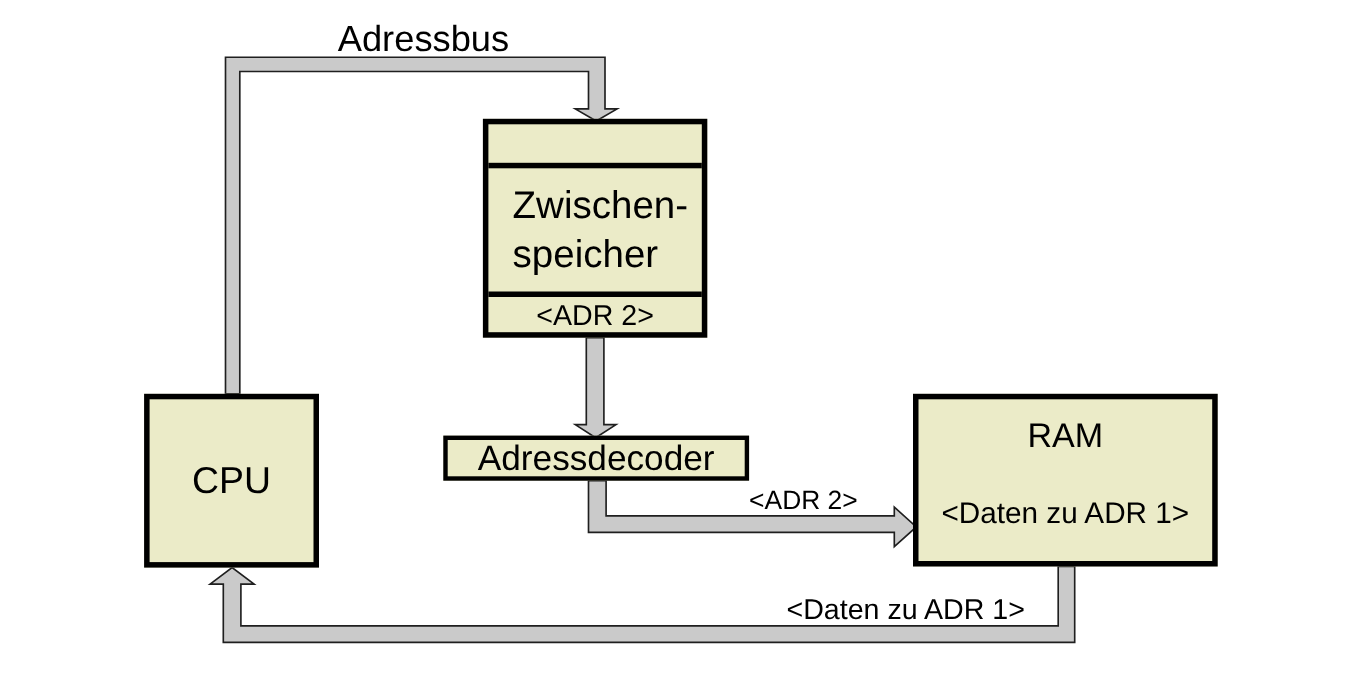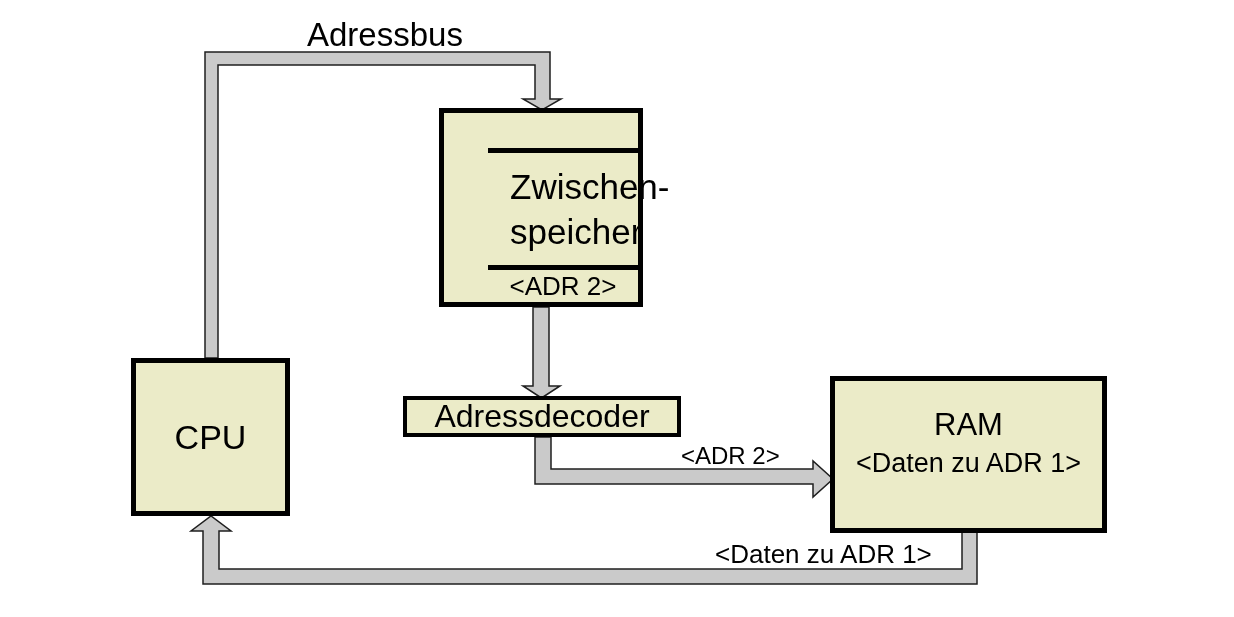--- a/index.html
+++ b/index.html
@@ -25,21 +25,21 @@
     border: 5px solid #000000;
     z-index: 2;
   }
   .node--cpu {
     left: 131px; top: 358px; width: 159px; height: 158px;
     display: flex; align-items: center; justify-content: center;
     font-size: 34px;
   }
   .node--zs {
     left: 439px; top: 108px; width: 204px; height: 199px;
-    display: flex; flex-direction: column; padding-left: 44px;
+    display: flex; flex-direction: column;
   }
   .zs-top { flex: 0 0 35px; }
   .zs-divider { flex: 0 0 5px; background: #000000; }
   .zs-name {
     flex: 1 1 auto;
     display: flex; align-items: center;
     padding-left: 22px;
     font-size: 35px; line-height: 45px;
     white-space: pre-line;
   }
@@ -48,23 +48,24 @@
     display: flex; align-items: center; justify-content: center;
     font-size: 26px;
   }
   .node--decoder {
     left: 403px; top: 396px; width: 278px; height: 41px;
     border-width: 4px;
     display: flex; align-items: flex-start; justify-content: center;
     font-size: 32px; line-height: 1;
   }
   .node--ram {
-    left: 830px; top: 376px; width: 277px; height: 157px;
+    left: 830px; top: 358px; width: 277px; height: 157px;
     display: flex; flex-direction: column; align-items: center;
-    padding-top: 24px;
+    padding-top: 13px;
+    gap: 32px;
   }
   .ram-title { font-size: 31px; line-height: 40px; }
   .ram-row  { font-size: 27px; line-height: 36px; }
   .flabel {
     position: absolute;
     z-index: 3;
     white-space: nowrap;
     line-height: 1.1;
   }
   .flabel--adressbus { left: 307px; top: 17px;  font-size: 33px; }

